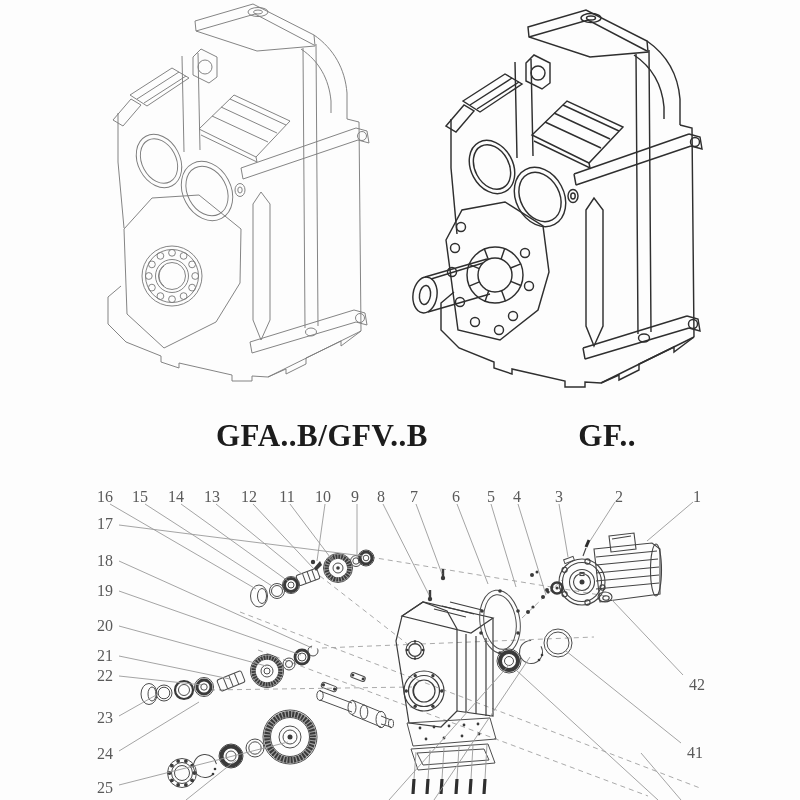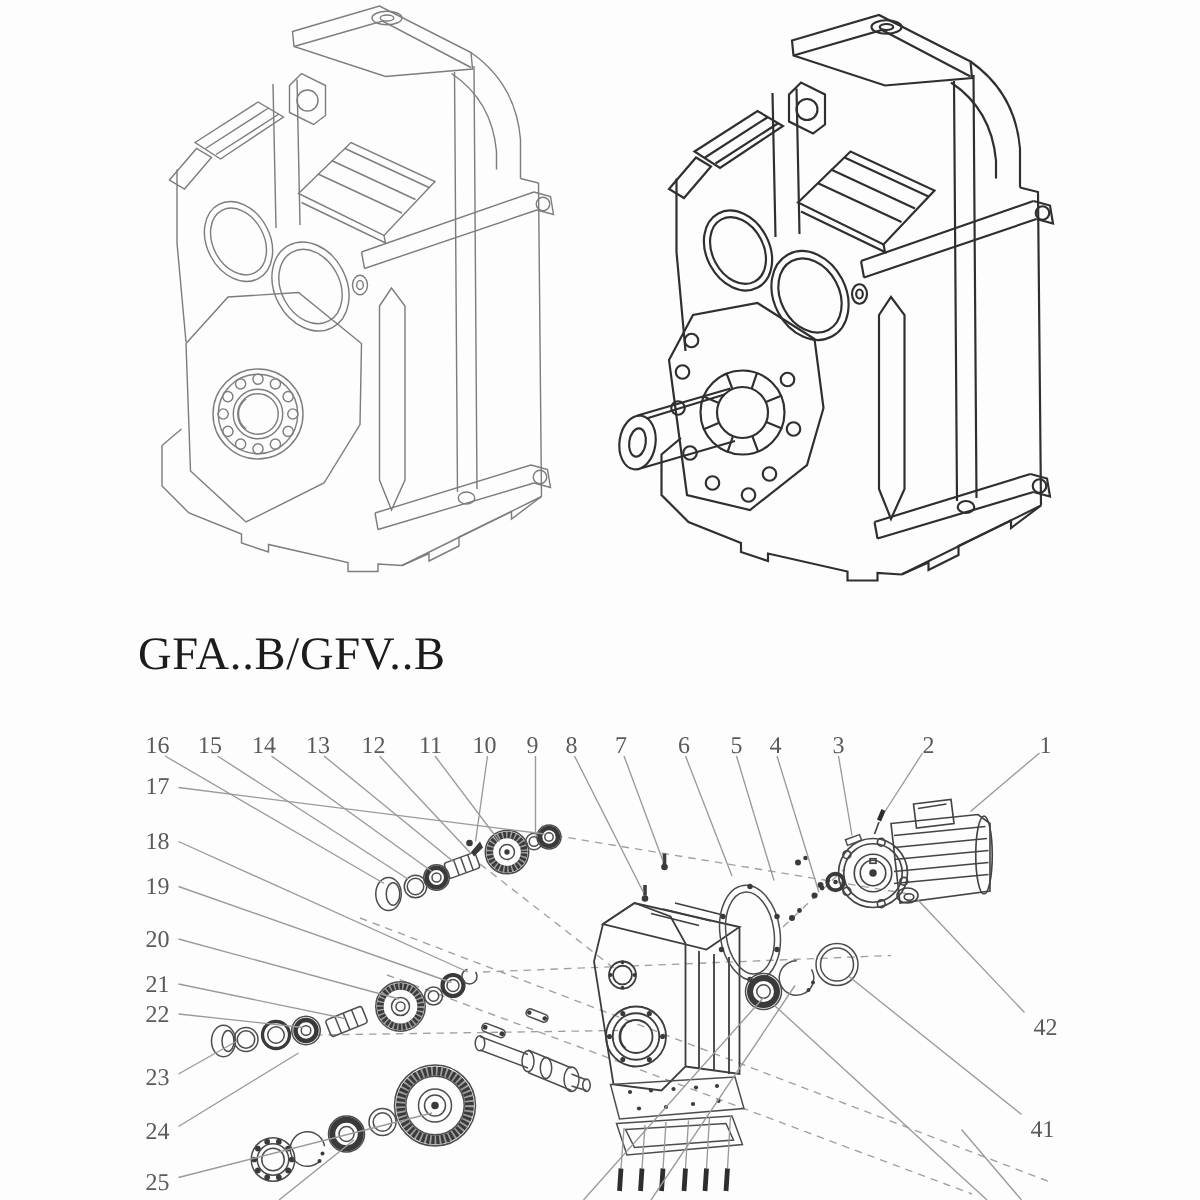--- a/index.html
+++ b/index.html
@@ -1,19 +1,19 @@
 <!DOCTYPE html>
 <html><head>
 <meta charset="utf-8">
 <style>
   html,body{margin:0;padding:0;background:#fff;}
   .stage{position:relative;width:800px;height:800px;background:#fdfdfd;overflow:hidden;
          font-family:"Liberation Serif",serif;}
-  .model-label{position:absolute;font-weight:normal;color:#1c1c1c;font-size:31px;
-               text-align:left;letter-spacing:.5px;}
+  .model-label{position:absolute;font-weight:bold;color:#1c1c1c;font-size:31px;
+               text-align:right;letter-spacing:.5px;}
   .model-label.left{left:92px;top:418px;width:336px;}
   .model-label.right{left:436px;top:418px;width:200px;}
   svg{position:absolute;left:0;top:0;}
   .ln{stroke:#9a9a9a;stroke-width:.9;}
   .dsh{stroke:#a0a0a0;stroke-width:.9;stroke-dasharray:5 4;fill:none;}
   .p{stroke:#4d4d4d;fill:none;stroke-width:1;}
   .pd{stroke:#3a3a3a;fill:none;}
   .fd{fill:#3a3a3a;stroke:none;}
   .wd{stroke:#ffffff;fill:none;opacity:.5;}
   text.co{font:16px "Liberation Serif",serif;fill:#5a5a5a;text-anchor:middle;}
@@ -406,14 +406,15 @@
       <text class="co" x="105" y="723">23</text>
       <text class="co" x="105" y="759">24</text>
       <text class="co" x="105" y="793">25</text>
       <text class="co" x="697" y="690">42</text>
       <text class="co" x="695" y="758">41</text>
     </g>
   </g>
 </svg>
 
 <div class="model-label left">GFA..B/GFV..B</div>
+<div class="model-label right">GF..</div>
 
 </div>
 
 </body></html>

